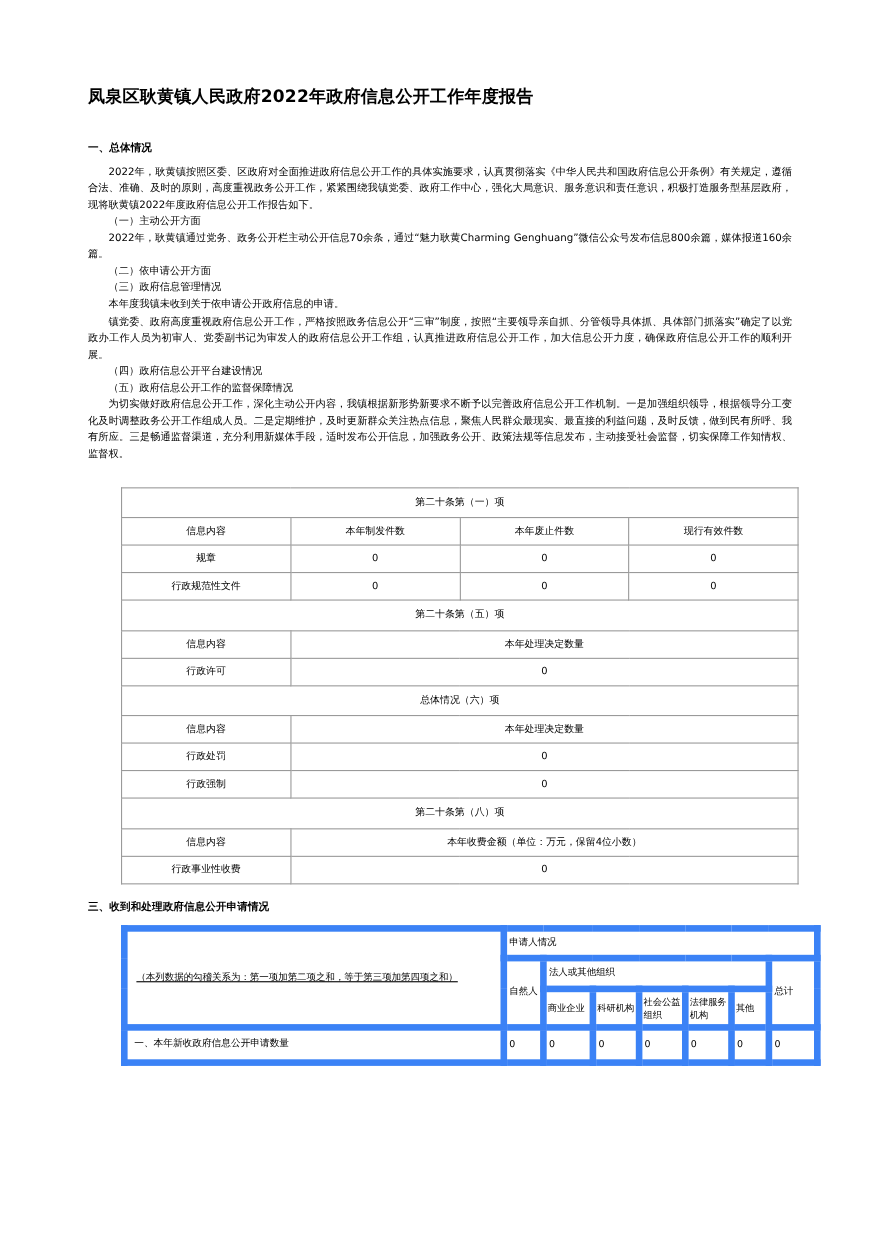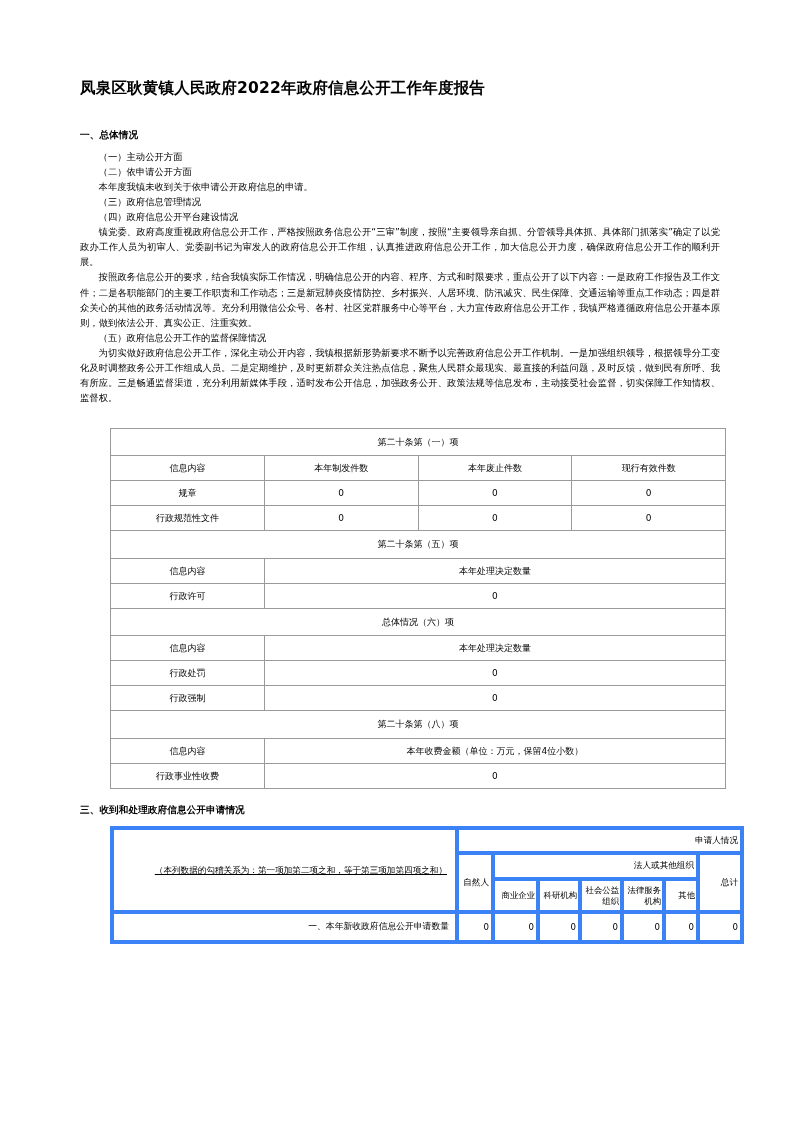--- a/index.html
+++ b/index.html
@@ -76,24 +76,24 @@
   }
 
   
   table.app-table {
     border-collapse: collapse;
     width: 610px;
     margin: 9px 0 0 30px;
     table-layout: fixed;
   }
   table.app-table td {
-    border: 4px solid #3b82f6;
+    border: 6px solid #3b82f6;
     font-size: 8.6px;
     font-weight: normal;
-    text-align: right;
+    text-align: left;
     vertical-align: middle;
     padding: 5px 2px;
     line-height: 1.3;
     word-break: break-all;
   }
   table.app-table td.desc {
     font-size: 8.6px;
     padding: 6px 8px;
     text-decoration: underline;
   }
@@ -108,27 +108,28 @@
 </style>
 </head>
 <body>
 
 <div class="page">
 
   <div class="doc-title">凤泉区耿黄镇人民政府2022年政府信息公开工作年度报告</div>
 
   <div class="section-heading">一、总体情况</div>
 
+  <p class="para indent2">2022年，耿黄镇按照区委、区政府对全面推进政府信息公开工作的具体实施要求，认真贯彻落实《中华人民共和国政府信息公开条例》有关规定，遵循合法、准确、及时的原则，高度重视政务公开工作，紧紧围绕我镇党委、政府工作中心，强化大局意识、服务意识和责任意识，积极打造服务型基层政府，现将耿黄镇2022年度政府信息公开工作报告如下。</p>
   <p class="para indent2">（一）主动公开方面</p>
+  <p class="para indent2">2022年，耿黄镇通过党务、政务公开栏主动公开信息70余条，通过“魅力耿黄Charming Genghuang”微信公众号发布信息800余篇，媒体报道160余篇。</p>
   <p class="para indent2">（二）依申请公开方面</p>
+  <p class="para indent2">（三）政府信息管理情况</p>
   <p class="para indent2">本年度我镇未收到关于依申请公开政府信息的申请。</p>
-  <p class="para indent2">（三）政府信息管理情况</p>
+  <p class="para indent2">镇党委、政府高度重视政府信息公开工作，严格按照政务信息公开“三审”制度，按照“主要领导亲自抓、分管领导具体抓、具体部门抓落实”确定了以党政办工作人员为初审人、党委副书记为审发人的政府信息公开工作组，认真推进政府信息公开工作，加大信息公开力度，确保政府信息公开工作的顺利开展。</p>
   <p class="para indent2">（四）政府信息公开平台建设情况</p>
-  <p class="para indent2">镇党委、政府高度重视政府信息公开工作，严格按照政务信息公开“三审”制度，按照“主要领导亲自抓、分管领导具体抓、具体部门抓落实”确定了以党政办工作人员为初审人、党委副书记为审发人的政府信息公开工作组，认真推进政府信息公开工作，加大信息公开力度，确保政府信息公开工作的顺利开展。</p>
-  <p class="para indent2">按照政务信息公开的要求，结合我镇实际工作情况，明确信息公开的内容、程序、方式和时限要求，重点公开了以下内容：一是政府工作报告及工作文件；二是各职能部门的主要工作职责和工作动态；三是新冠肺炎疫情防控、乡村振兴、人居环境、防汛减灾、民生保障、交通运输等重点工作动态；四是群众关心的其他的政务活动情况等。充分利用微信公众号、各村、社区党群服务中心等平台，大力宣传政府信息公开工作，我镇严格遵循政府信息公开基本原则，做到依法公开、真实公正、注重实效。</p>
   <p class="para indent2">（五）政府信息公开工作的监督保障情况</p>
   <p class="para indent2">为切实做好政府信息公开工作，深化主动公开内容，我镇根据新形势新要求不断予以完善政府信息公开工作机制。一是加强组织领导，根据领导分工变化及时调整政务公开工作组成人员。二是定期维护，及时更新群众关注热点信息，聚焦人民群众最现实、最直接的利益问题，及时反馈，做到民有所呼、我有所应。三是畅通监督渠道，充分利用新媒体手段，适时发布公开信息，加强政务公开、政策法规等信息发布，主动接受社会监督，切实保障工作知情权、监督权。</p>
 
   <div class="section-gap"></div>
 
 
   <table class="doc-table">
     <tbody>
 
       <tr>

